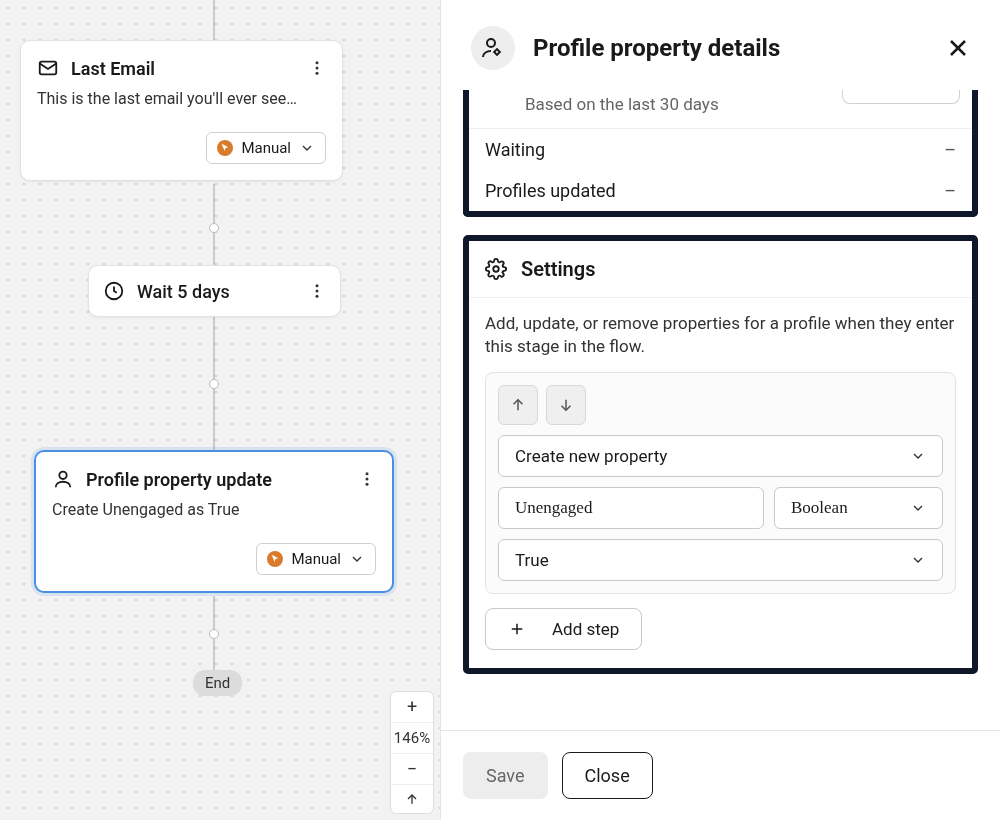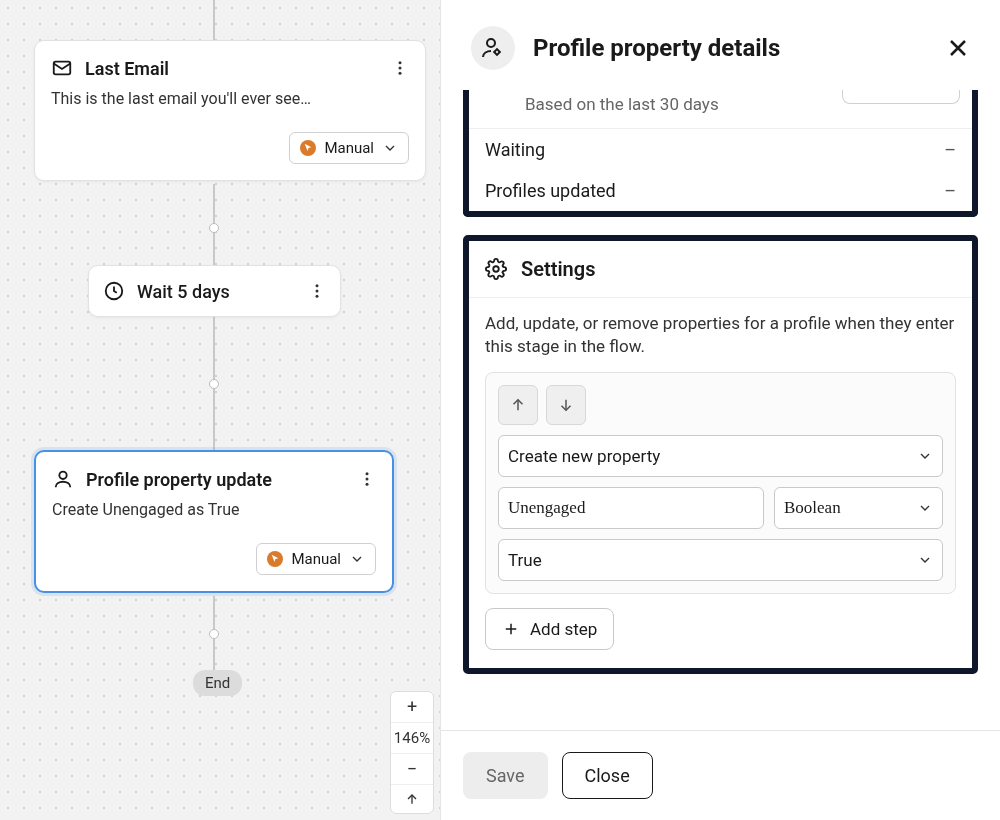--- a/index.html
+++ b/index.html
@@ -213,38 +213,38 @@
     border: 1px solid #d8d8d8;
     border-radius: 6px;
     background: #efefef;
     display: flex; align-items: center; justify-content: center;
     cursor: pointer;
   }
   .select {
     border: 1px solid #c9c9c9;
     border-radius: 6px;
     background: #fff;
-    padding: 10px 9px;
+    padding: 10px 16px;
     font-size: 17px;
     display: flex;
     align-items: center;
     justify-content: space-between;
     cursor: pointer;
   }
   .row2 { display: flex; gap: 10px; margin-top: 10px; font-family: Liberation Serif, serif; }
   .row2 .select:first-child { flex: 1; }
   .row2 .select:last-child { width: 169px; }
   .select.full { margin-top: 10px; }
   .addstep-btn {
     display: inline-flex;
     align-items: center;
-    gap: 10px;
+    gap: 26px;
     border: 1px solid #c9c9c9;
     border-radius: 8px;
-    padding: 10px 16px;
+    padding: 10px 22px;
     font-size: 17px;
     margin-top: 14px;
     cursor: pointer;
     background: #fff;
   }
   .panel-footer {
     position: absolute;
     left: 0; right: 0; bottom: 0;
     height: 90px;
     border-top: 1px solid #e5e5e5;
@@ -270,21 +270,21 @@
 
 <div class="canvas">
   <div class="vline l1"></div>
   <div class="vline l2"></div>
   <div class="vline l3"></div>
   <div class="vline l4"></div>
   <div class="conn-dot d1"></div>
   <div class="conn-dot d2"></div>
   <div class="conn-dot d3"></div>
 
-  <div class="card" style="left:34px; top:40px; width:392px;">
+  <div class="card" style="left:20px; top:40px; width:323px;">
     <div class="head">
       <span>
         <svg width="22" height="22" viewBox="0 0 24 24" fill="none" stroke="#1a1a1a" stroke-width="2">
             <rect x="3" y="5" width="18" height="14" rx="2"></rect>
             <path d="M3 7l9 6 9-6"></path>
           </svg>
       </span>
       <span>Last Email</span>
       <span class="more">
         <svg width="18" height="18" viewBox="0 0 24 24" fill="#333">

